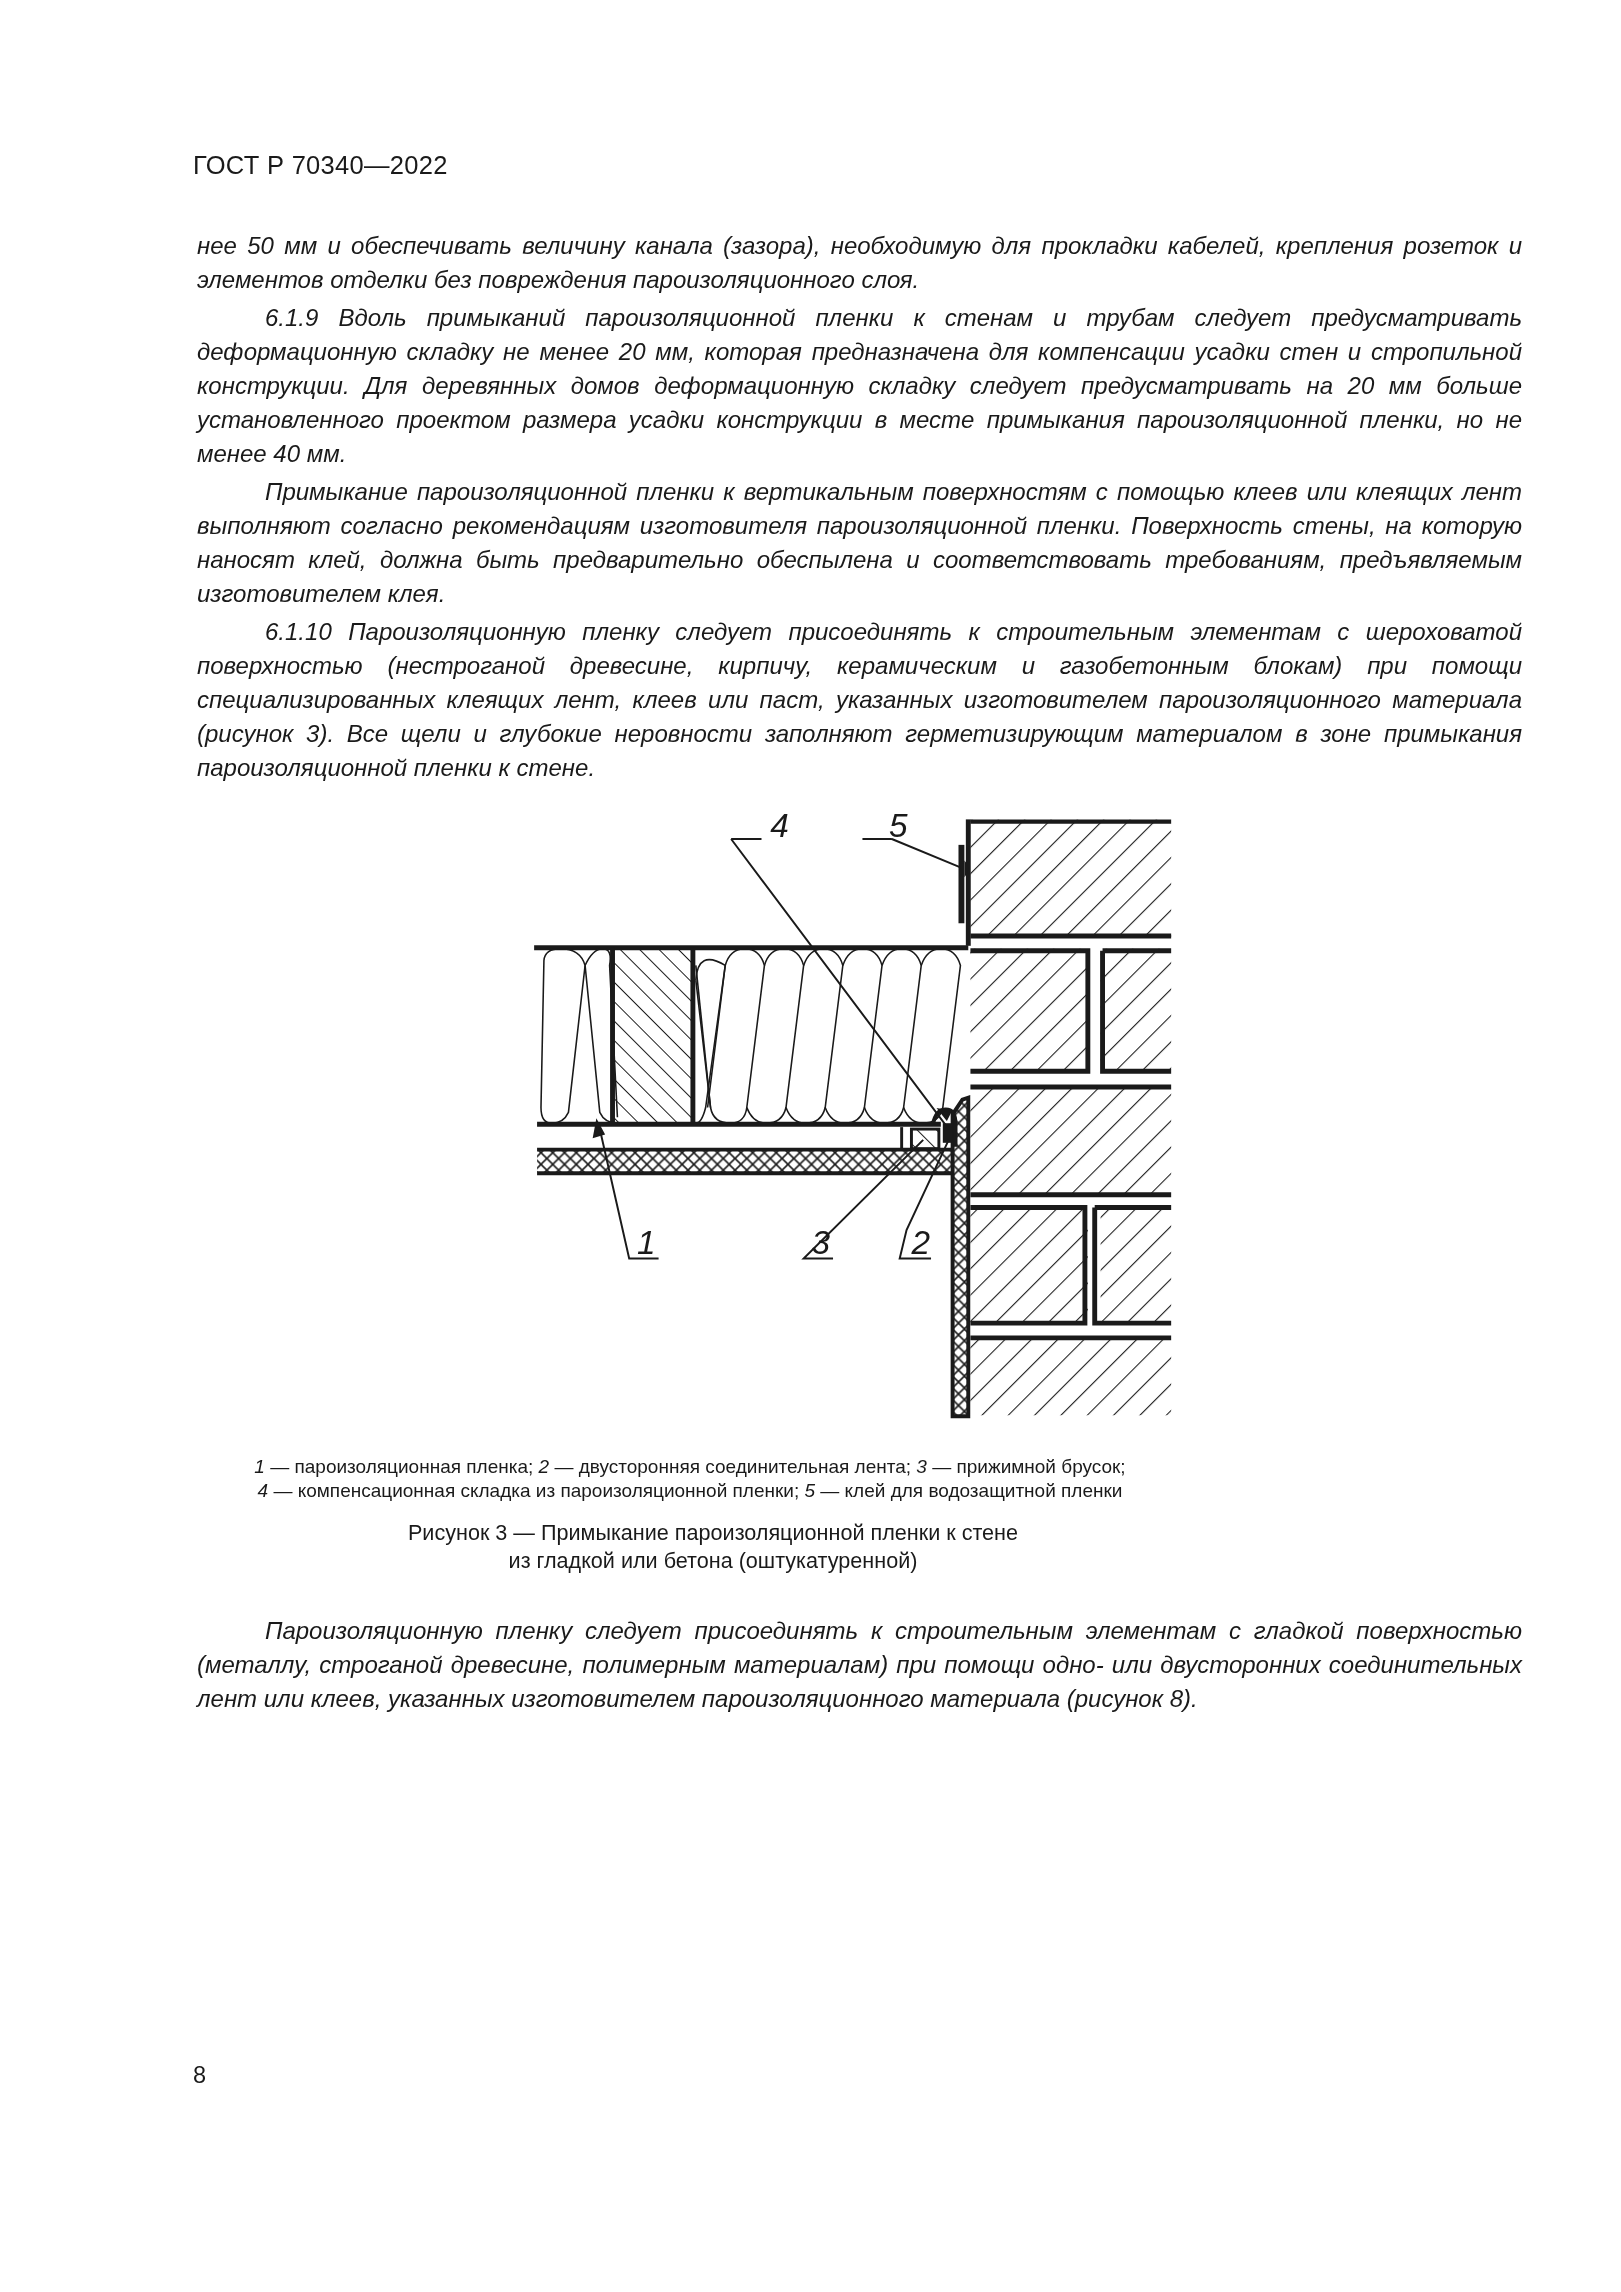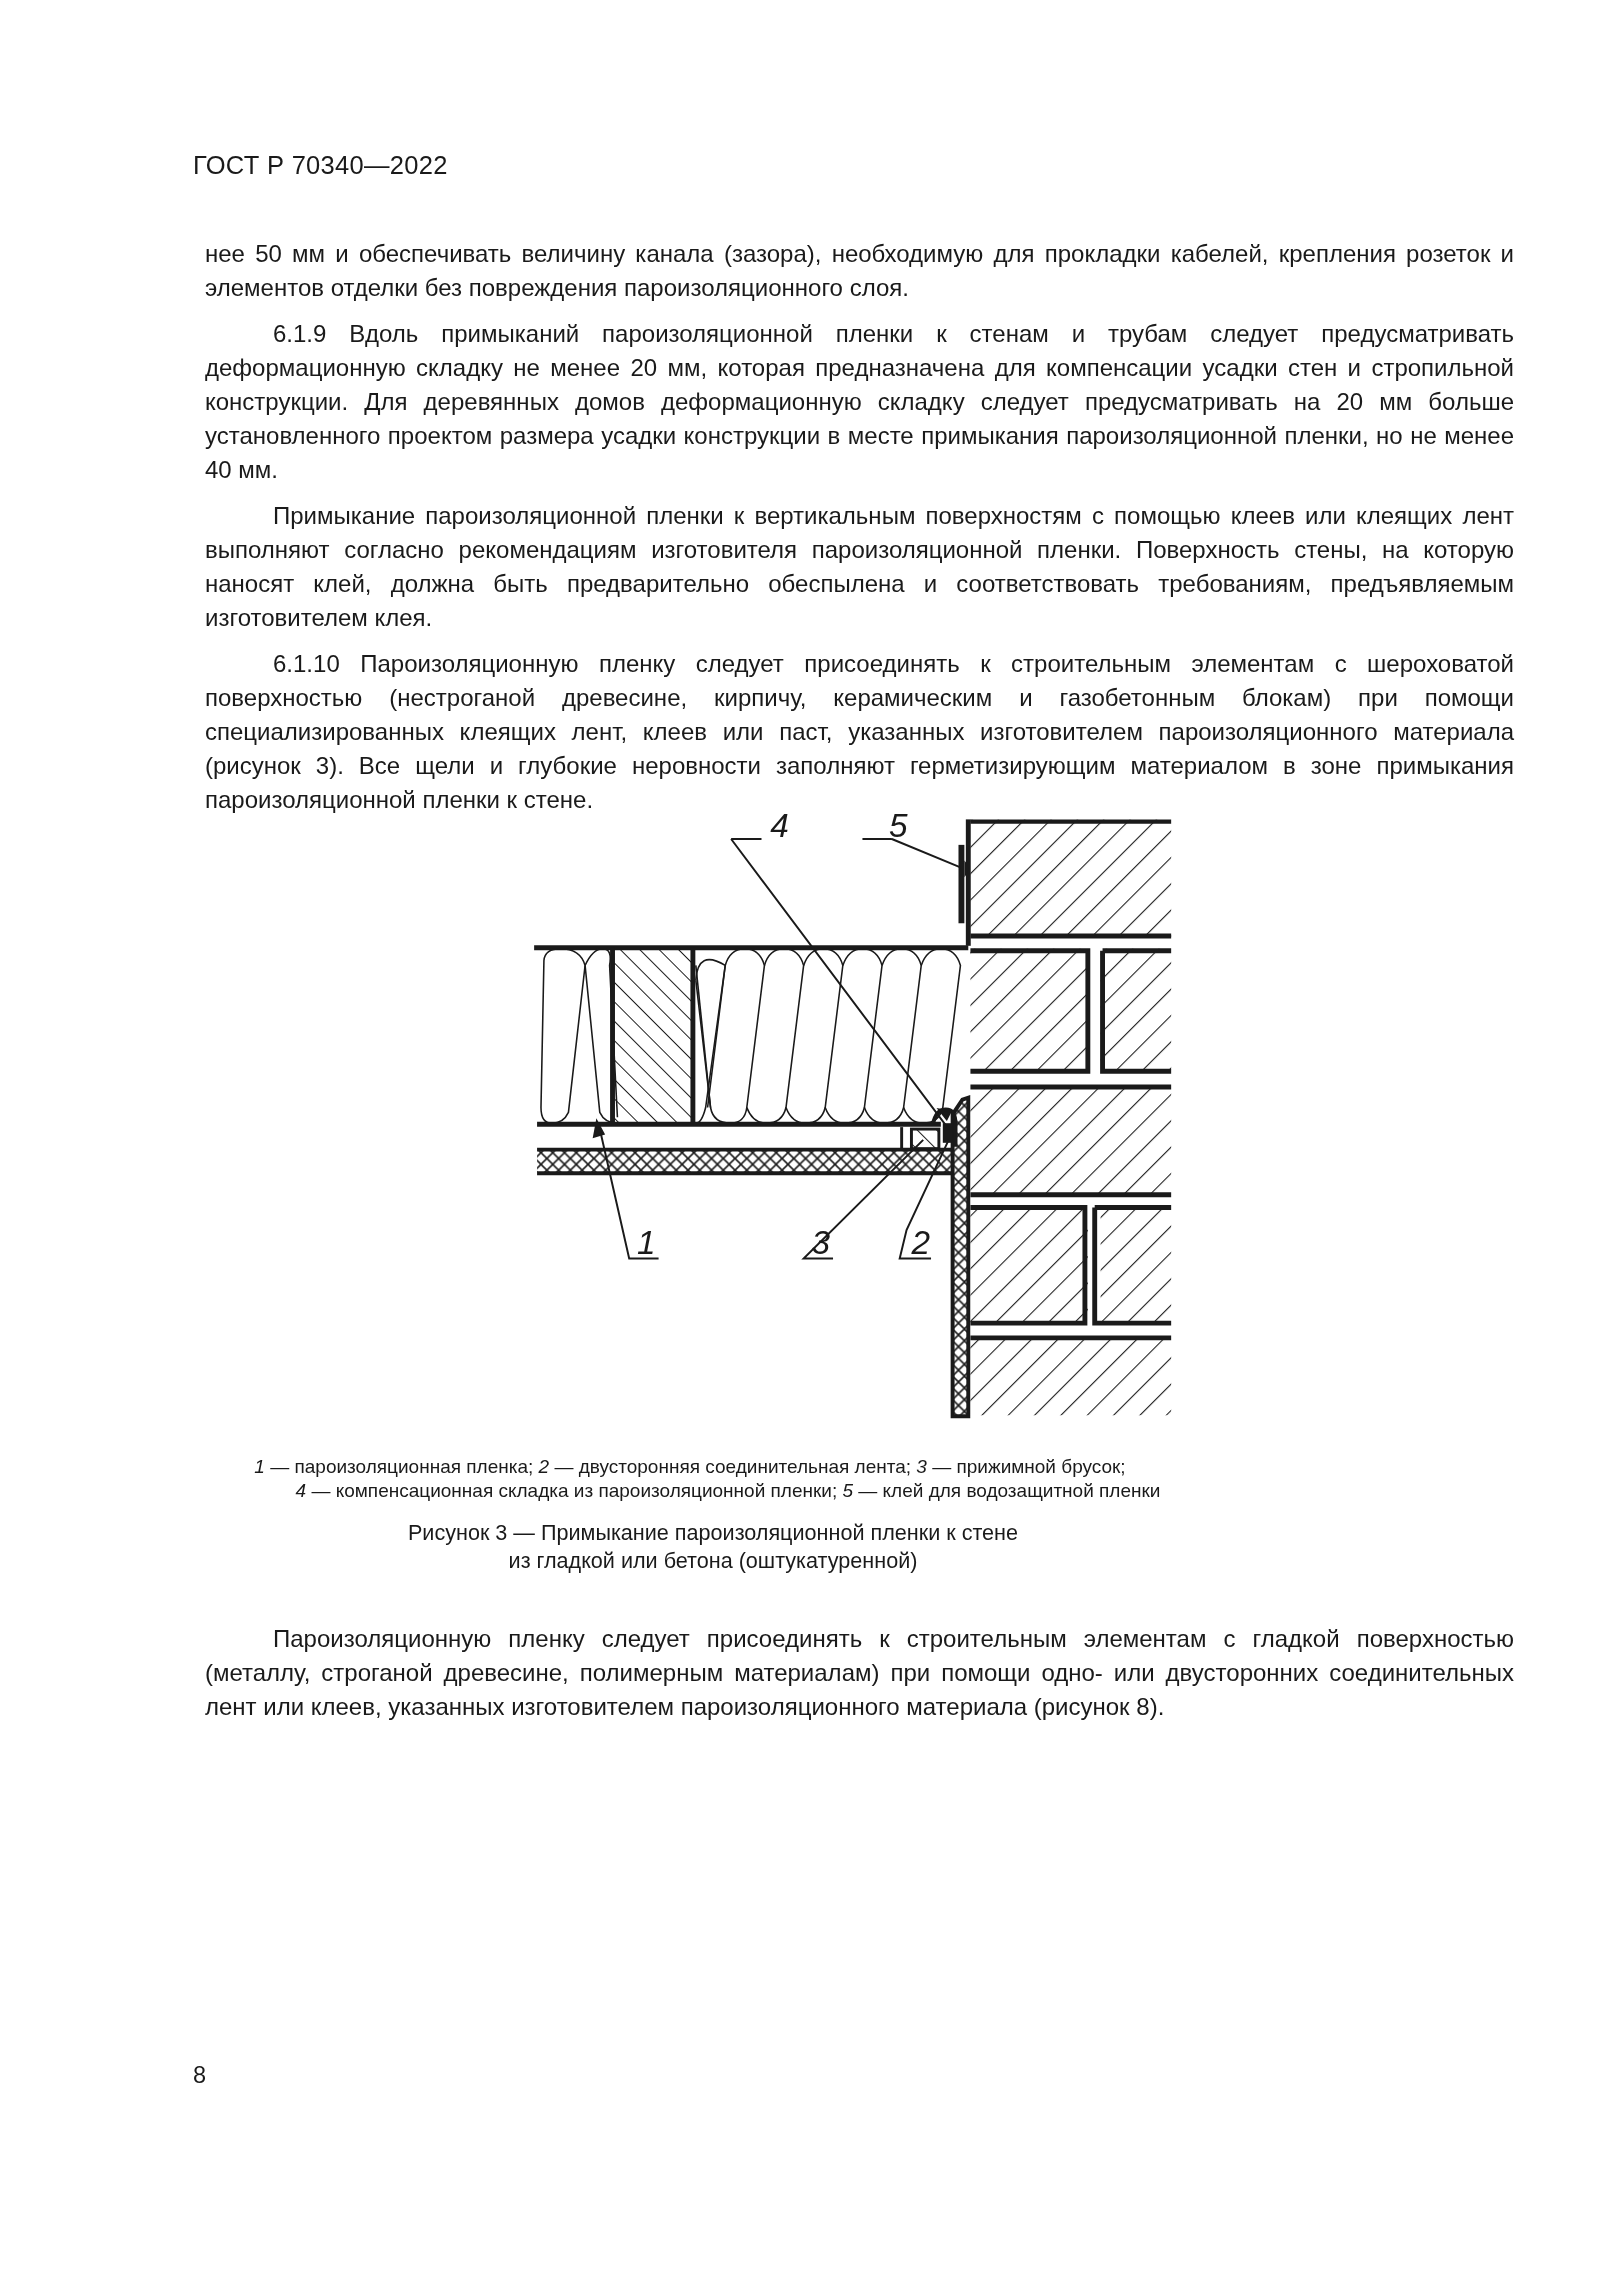--- a/index.html
+++ b/index.html
@@ -1,20 +1,20 @@
 <!DOCTYPE html>
 <html><head>
 <meta charset="utf-8">
 <style>
   html, body { margin:0; padding:0; background:#ffffff; }
   body { width:1621px; height:2293px; position:relative; overflow:hidden;
          font-family:"Liberation Sans", sans-serif; color:#1a1a1a; }
   .hdr { position:absolute; left:193px; top:151px; font-weight:normal; font-size:25.5px; letter-spacing:0.3px; }
   .body-text { position:absolute; left:193px; width:1333px; font-size:24px; line-height:34px; text-align:justify; }
-  .body-text p { margin:12px; }
+  .body-text p { margin:4px;font-style:italic; }
   .ind { text-indent:68px; }
   .last-line { text-align-last:left; }
   #p1 { top:225px; }
   #fig { position:absolute; left:0; top:0; }
   .legend { position:absolute; left:0; width:1380px; text-align:center; font-size:19px; line-height:23.5px; }
   .legend i { font-style:italic; }
   .figtitle { position:absolute; left:0; width:1426px; text-align:center; font-size:21.6px; line-height:27.4px; }
   .pnum { position:absolute; left:193px; top:2062px; font-size:23.5px; }
 </style>
 </head>
@@ -127,21 +127,21 @@
     <text x="907" y="854">5</text>
     <text x="650" y="1279">1</text>
     <text x="828" y="1279">3</text>
     <text x="930" y="1279">2</text>
   </g>
 </svg>
 
 <div class="legend" style="top:1455px;">
   <i>1</i><span> — пароизоляционная пленка; </span><i>2</i><span> — двусторонняя соединительная лента; </span><i>3</i><span> — прижимной брусок;</span>
 </div>
-<div class="legend" style="top:1479px;padding-left:38px;">
+<div class="legend" style="top:1479px;">
   <i>4</i><span> — компенсационная складка из пароизоляционной пленки; </span><i>5</i><span> — клей для водозащитной пленки</span>
 </div>
 
 <div class="figtitle" style="top:1519px;">Рисунок 3 — Примыкание пароизоляционной пленки к стене</div>
 <div class="figtitle" style="top:1547px;">из гладкой или бетона (оштукатуренной)</div>
 
 <div class="body-text" style="top:1610px;">
   <p class="ind last-line">Пароизоляционную пленку следует присоединять к строительным элементам с гладкой поверх­ностью (металлу, строганой древесине, полимерным материалам) при помощи одно- или двусторонних соединительных лент или клеев, указанных изготовителем пароизоляционного материала (рисунок 8).</p>
 </div>
 

